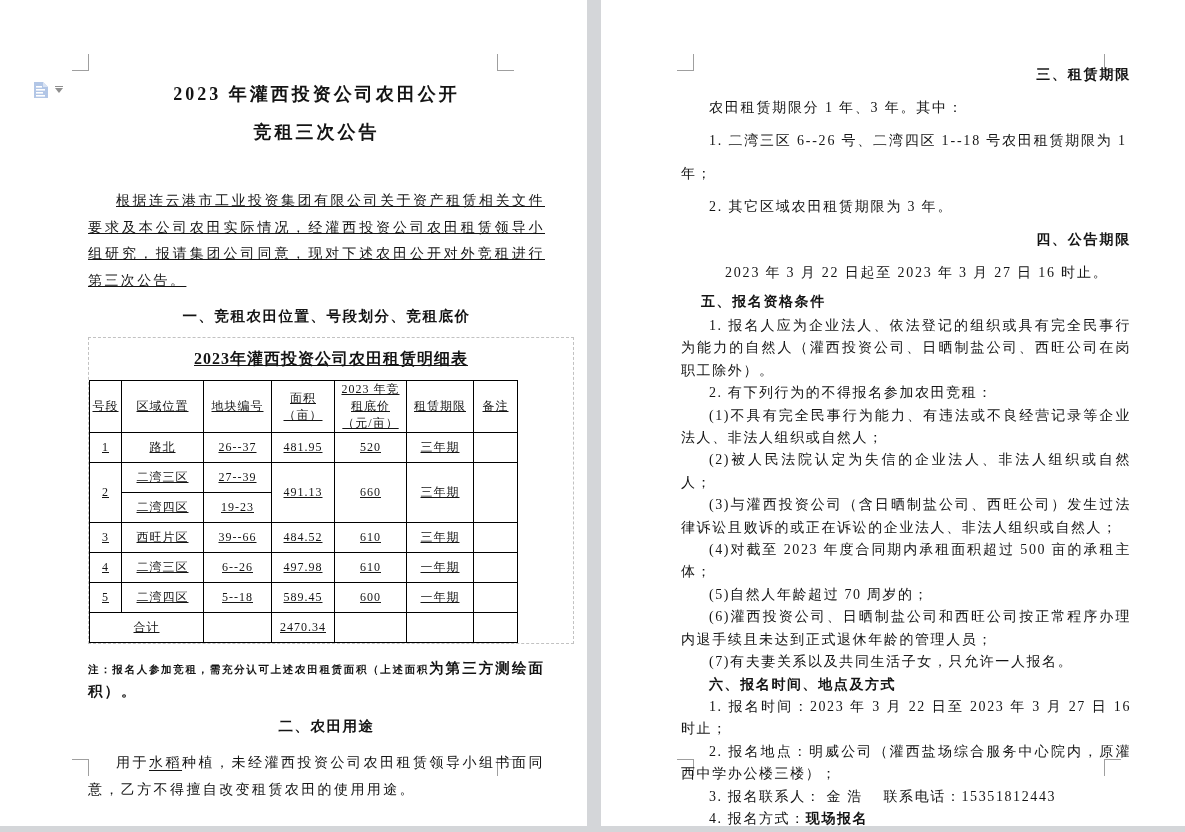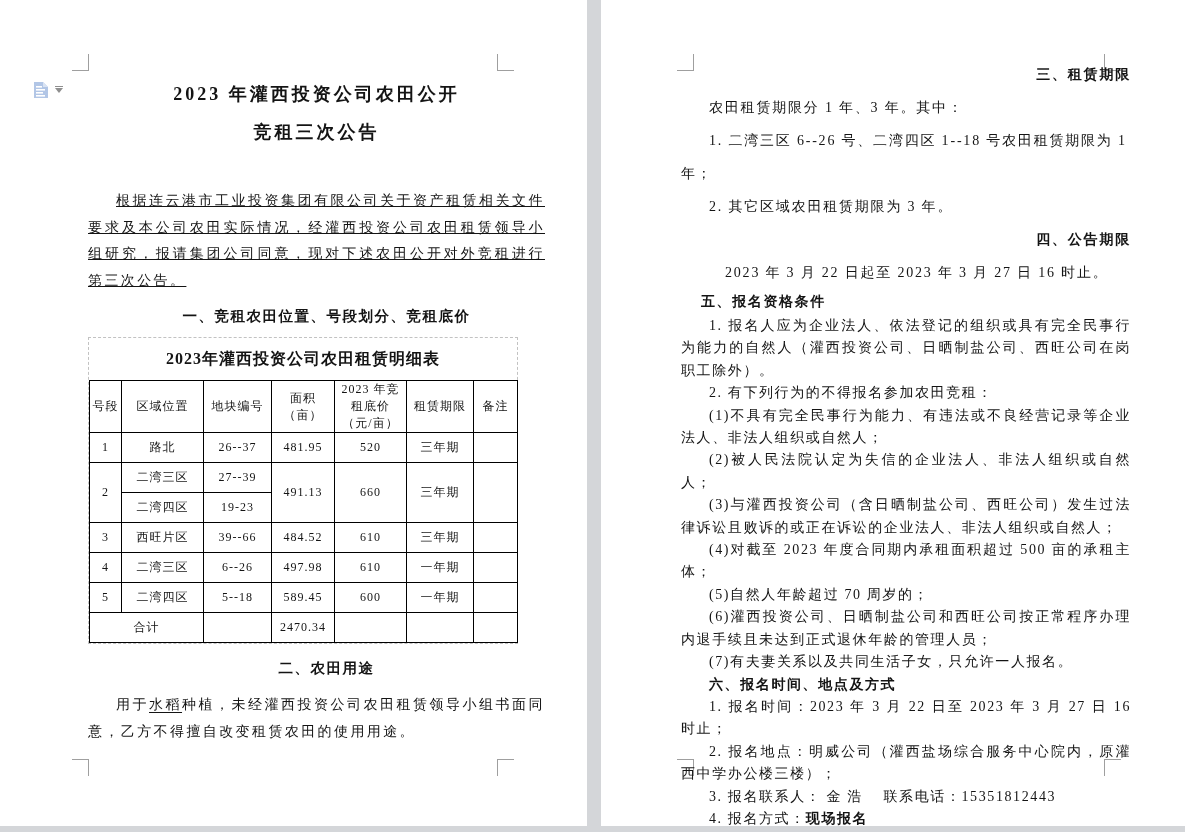--- a/index.html
+++ b/index.html
@@ -33,21 +33,21 @@
   
   .content-l { position:absolute; left:88px; top:0; width:457px; }
   .doc-title { text-align:center; font-weight:bold; font-size:18px; letter-spacing:3px; line-height:24px; }
   .doc-title.l1 { margin-top:82px; }
   .doc-title.l2 { margin-top:14px; }
   .intro { margin-top:44px; font-size:14px; line-height:26.5px; letter-spacing:2.4px;
            text-indent:2em; text-align:justify;text-decoration:underline; }
   .h-num { font-weight:bold; font-size:14.5px; letter-spacing:1.5px; padding-left:20px;text-align:center; }
   .h1-l { margin-top:13px; }
 
-  .table-block { margin-top:11px; width:430px; border:1px dashed #c2c2c2; padding:0; }
+  .table-block { margin-top:11px; width:486px; border:1px dashed #c2c2c2; padding:0;text-decoration:underline; }
   .table-title { height:42px; line-height:42px; text-align:center; font-weight:bold; font-size:16px; letter-spacing:1px; }
   table.lease { border-collapse:collapse; width:428px; table-layout:fixed; font-size:12px; }
   table.lease th, table.lease td { border:1px solid #000; text-align:center; vertical-align:middle;
      padding:0 1px; font-weight:normal; letter-spacing:1px; }
   table.lease th { height:49px; line-height:17px; }
   table.lease td { height:30px; }
   table.lease td.num { font-family:"Liberation Serif","DejaVu Serif",serif; }
 
   .note { margin-top:13px; line-height:21px; text-align:justify; }
   .note .small { font-weight:bold; font-size:10.5px; letter-spacing:1.6px; }
@@ -172,20 +172,21 @@
           <td></td>
           <td class="num">2470.34</td>
           <td></td>
           <td></td>
           <td></td>
         </tr>
       </tbody>
         </table>
     </div>
 
+    <p class="note"><span class="small">注：报名人参加竞租，需充分认可上述农田租赁面积（上述面积</span><span class="big">为第三方测绘面积）。</span></p>
 
     <div class="h-num h2-l">二、农田用途</div>
 
     <p class="use-para"><span>用于</span><span class="u">水稻</span><span>种植，未经灌西投资公司农田租赁领导小组书面同意，乙方不得擅自改变租赁农田的使用用途。</span></p>
   </div>
 </div>
 
 <div class="page page-right rp">
   <div class="crop tl" style="left:76px;top:54px;"></div>
   <div class="crop tr" style="left:503px;top:54px;"></div>

